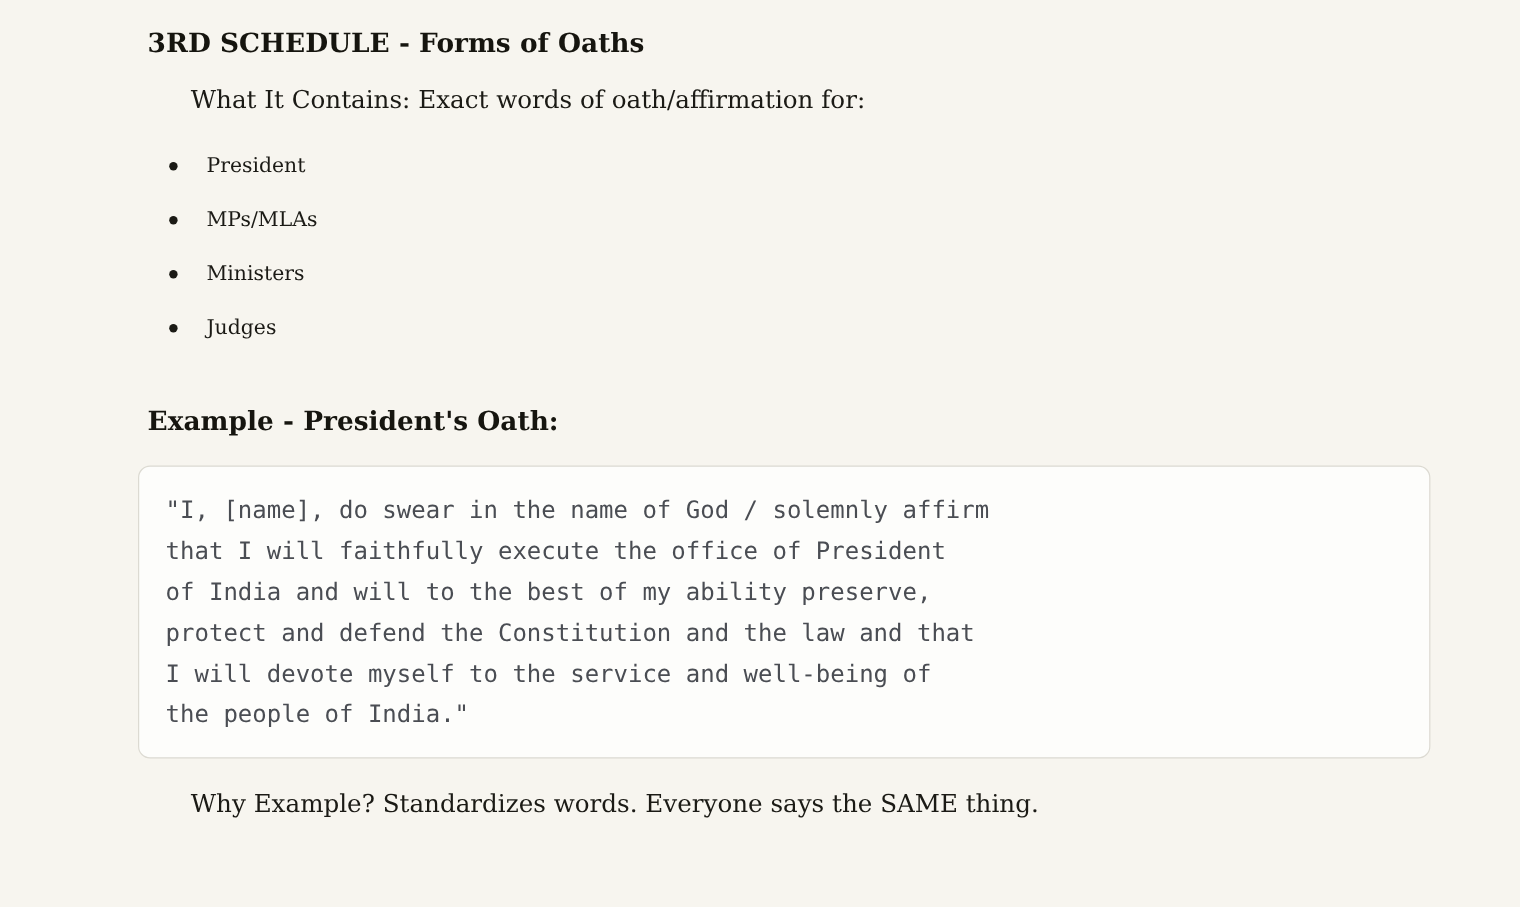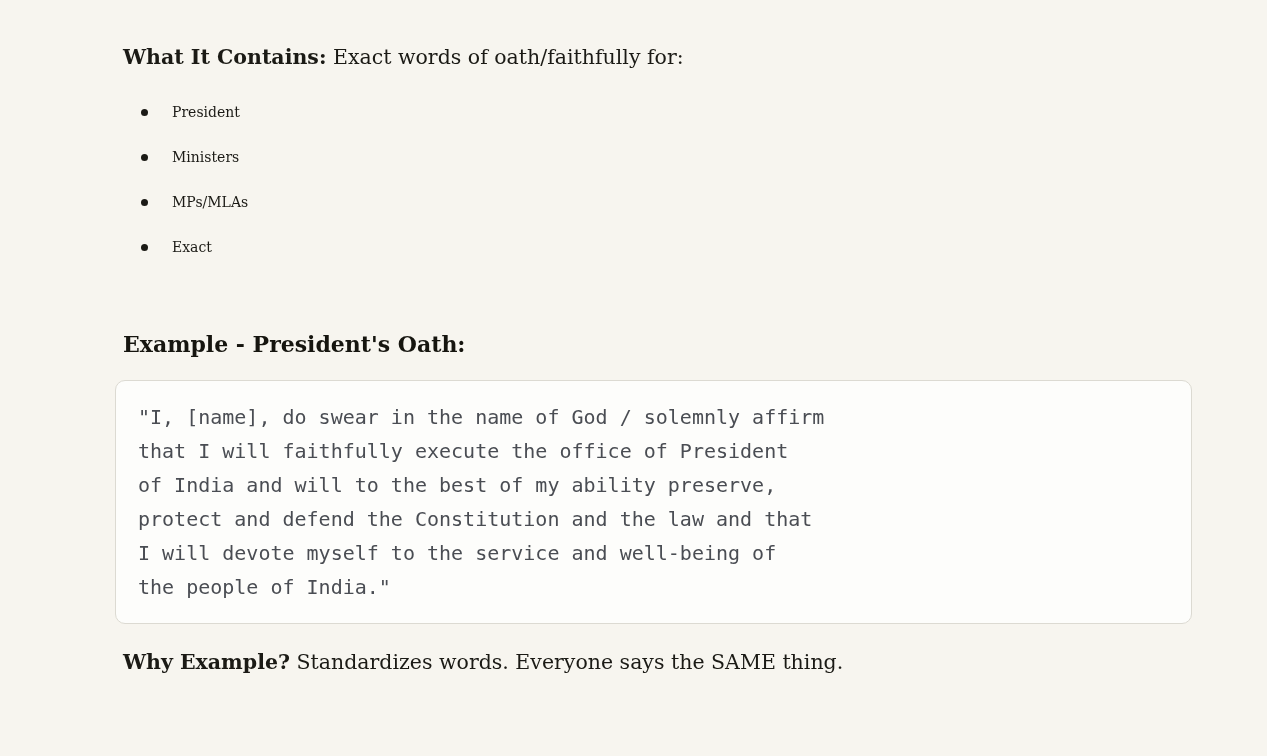--- a/index.html
+++ b/index.html
@@ -19,41 +19,42 @@
     padding: 23px 75px 0 123px;
   }
   .heading {
     margin: 0;
     font-size: 22px;
     font-weight: 700;
     line-height: 1.2;
     color: #16150f;
   }
   .heading.example {
-    margin-top: 61px;
+    margin-top: 42px;
   }
   .body-text {
     margin: 21px 0 0 0;
     font-size: 20.5px;
     line-height: 1.27;
   }
   .body-text strong {
-    font-weight: 700;
+    font-weight: 400;
+    margin-left: 36px;
   }
   .body-text.why {
     margin-top: 25px;
   }
   ul.roles-list {
     margin: 20px 0 0 0;
     padding: 0 0 0 49px;
     list-style: none;
   }
   ul.roles-list li {
     position: relative;
-    font-size: 14px;
+    font-size: 17px;
     line-height: 45px;
     height: 45px;
   }
   ul.roles-list li .bullet-dot {
     position: absolute;
     left: -31px;
     top: 19px;
     width: 7px;
     height: 7px;
     border-radius: 50%;
@@ -76,28 +77,29 @@
   pre.code-block code {
     font-family: inherit;
     font-size: inherit;
   }
 </style>
 </head>
 <body>
 
 <main class="message">
 
+  <h3 class="heading">3RD SCHEDULE - Forms of Oaths</h3>
 
-  <p class="body-text"><strong>What It Contains:</strong><span> Exact words of oath/faithfully for:</span></p>
+  <p class="body-text"><strong>What It Contains:</strong><span> Exact words of oath/affirmation for:</span></p>
 
   <ul class="roles-list">
     <li><span class="bullet-dot"></span><span>President</span></li>
+    <li><span class="bullet-dot"></span><span>MPs/MLAs</span></li>
     <li><span class="bullet-dot"></span><span>Ministers</span></li>
-    <li><span class="bullet-dot"></span><span>MPs/MLAs</span></li>
-    <li><span class="bullet-dot"></span><span>Exact</span></li>
+    <li><span class="bullet-dot"></span><span>Judges</span></li>
   </ul>
 
   <h3 class="heading example">Example - President's Oath:</h3>
 
   <pre class="code-block"><code>"I, [name], do swear in the name of God / solemnly affirm
 that I will faithfully execute the office of President
 of India and will to the best of my ability preserve,
 protect and defend the Constitution and the law and that
 I will devote myself to the service and well-being of
 the people of India."</code></pre>

